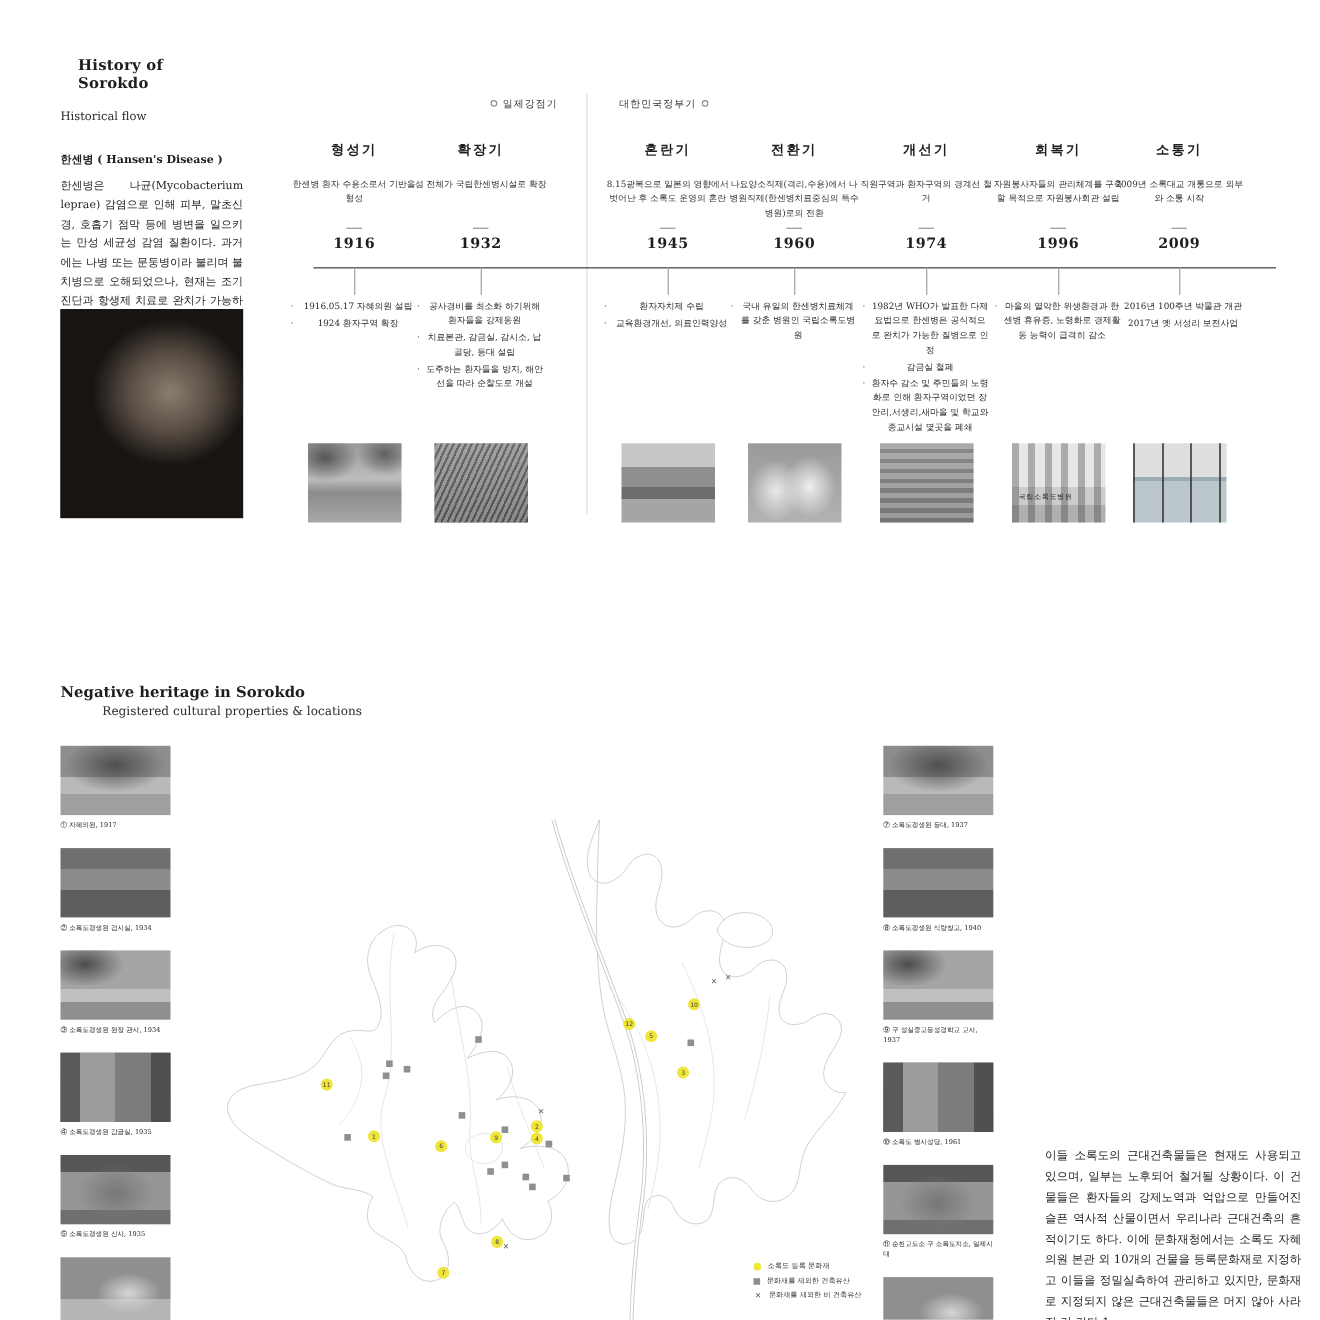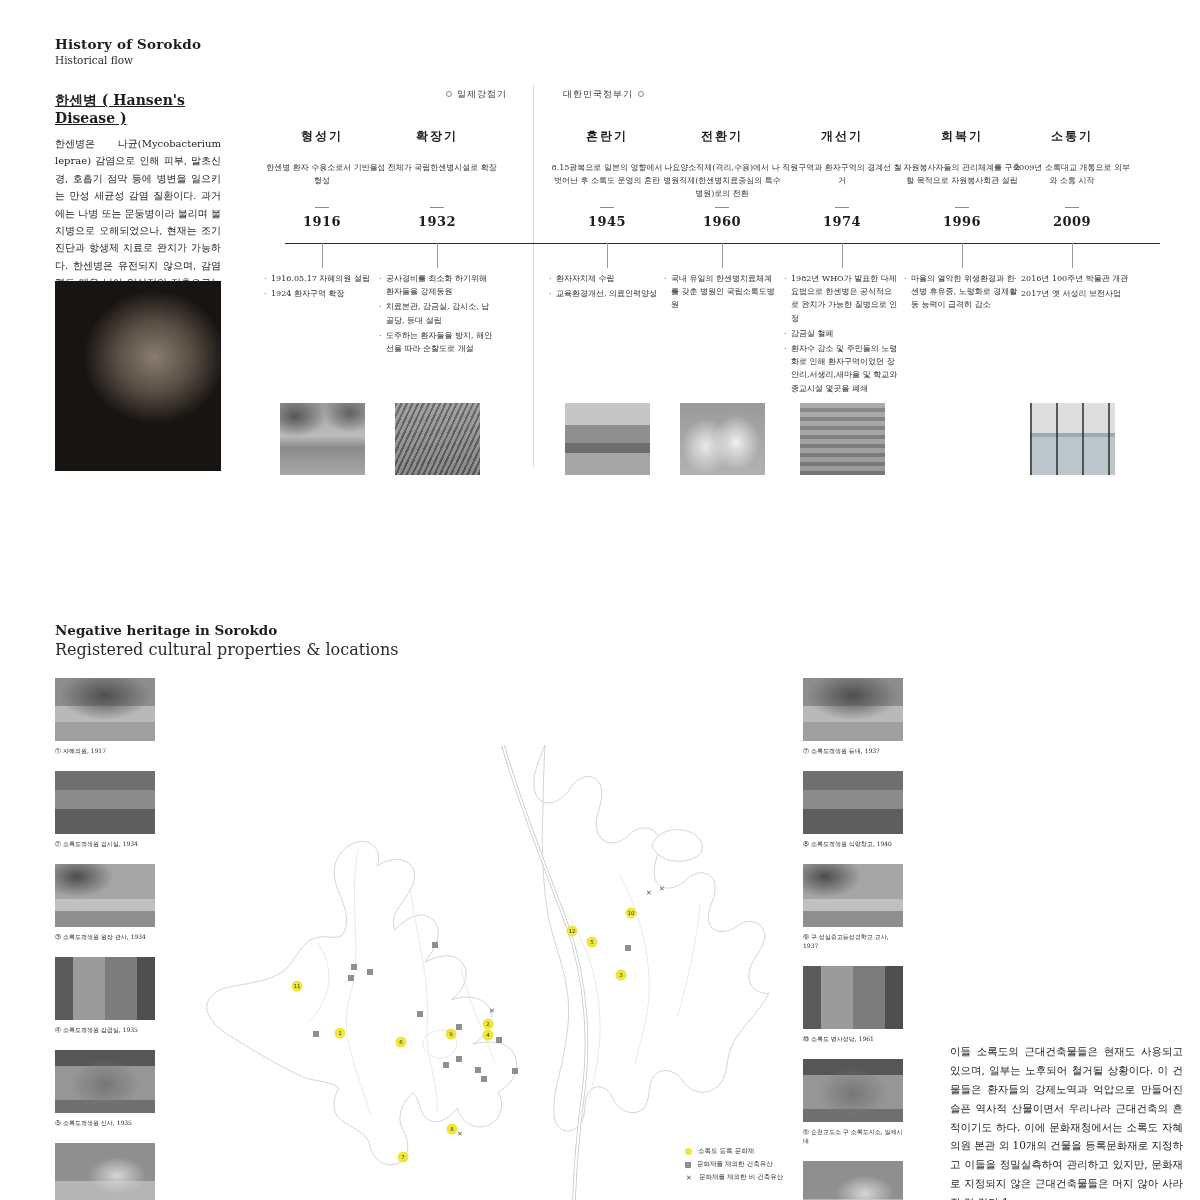--- a/index.html
+++ b/index.html
@@ -1,23 +1,23 @@
 <!DOCTYPE html>
 <html><head>
 <meta charset="utf-8">
 <style>
   html,body{margin:0;padding:0;background:#fff;}
   .page{position:relative;width:1200px;height:1200px;background:#ffffff;overflow:hidden;
         font-family:"DejaVu Serif","Liberation Serif",serif;color:#1d1d1d;}
 
   
   .intro{position:absolute;left:55px;top:36px;width:166px;}
-  .intro h1{margin:0;font-size:13.5px;font-weight:bold;letter-spacing:.2px;}
+  .intro h1{margin:16px;font-size:13.5px;font-weight:bold;letter-spacing:.2px;}
   .intro .sub{font-size:10.5px;margin-top:2px;color:#2a2a2a;}
-  .intro h2{margin:26px 0 0 0;font-size:14px;font-weight:bold;text-decoration:underline;}
+  .intro h2{margin:26px 0 0 0;font-size:10px;font-weight:bold;}
   .intro p{margin:9px 0 0 0;font-size:10px;line-height:1.74;text-align:justify;color:#222;}
   .portrait{position:absolute;left:0;top:245px;width:166px;height:190px;
             background:radial-gradient(55% 45% at 60% 40%, #8a7d70 0%, #5a4f45 40%, #171412 78%),#131110;}
 
   
   .timeline{position:absolute;left:0;top:0;width:1200px;height:600px;text-decoration:underline;}
   .era{position:absolute;top:88px;font-size:9px;color:#333;letter-spacing:1px;white-space:nowrap;}
   .era-left{left:441px;}
   .era-right{left:563px;}
   .ring{display:inline-block;width:4px;height:4px;border:1px solid #8a8a8a;border-radius:50%;
@@ -25,21 +25,21 @@
   .era-divider{position:absolute;left:533px;top:85px;width:1px;height:382px;background:#dcdcdc;}
   .tl-rule{position:absolute;left:285px;top:243px;width:875px;height:1px;background:#2a2a2a;}
 
   .tl-col{position:absolute;top:128px;width:120px;height:430px;text-align:center;}
   .p-name{position:absolute;top:0;width:100%;font-size:12px;font-weight:bold;letter-spacing:2px;text-align:center;}
   .p-desc{position:absolute;top:34px;width:100%;font-size:8px;line-height:1.6;color:#333;}
   .p-dash{position:absolute;top:79px;left:50%;margin-left:-7px;width:14px;height:1px;background:#8a8a8a;}
   .p-year{position:absolute;top:86px;width:100%;font-size:13px;font-weight:bold;letter-spacing:.5px;}
   .p-tick{position:absolute;top:115px;left:50%;width:1px;height:25px;background:#9a9a9a;}
   .p-bullets{position:absolute;top:144px;left:2px;right:2px;margin:0;padding:0;list-style:none;
-             text-align:left;font-size:8px;line-height:1.65;color:#2b2b2b;}
+             text-align:center;font-size:8px;line-height:1.65;color:#2b2b2b;}
   .p-bullets li{position:relative;padding-left:7px;margin-bottom:2px;}
   .p-bullets li::before{content:"·";position:absolute;left:0;top:0;}
   .p-photo{position:absolute;top:275px;left:50%;margin-left:-42px;width:85px;height:72px;
            background:#9a9a9a;overflow:hidden;}
   .p-photo-label{position:absolute;left:6px;bottom:18px;font-size:6.5px;color:#2a2a2a;letter-spacing:.5px;}
 
   
   .tv1{background:radial-gradient(60% 50% at 18% 18%, #565656 0%, transparent 60%),
               radial-gradient(50% 45% at 82% 14%, #616161 0%, transparent 60%),
               linear-gradient(180deg,#9a9a9a 0%,#bdbdbd 45%,#8b8b8b 62%,#a8a8a8 100%);}
@@ -52,21 +52,21 @@
   .tv5{background:repeating-linear-gradient(0deg, rgba(85,85,85,.4) 0 4px, rgba(175,175,175,.4) 4px 9px),
               linear-gradient(180deg,#ababab 0%,#8b8b8b 100%);}
   .tv6{background:repeating-linear-gradient(90deg, rgba(60,60,60,.35) 0 6px, transparent 6px 15px),
               linear-gradient(180deg,#e6e6e6 0 55%,#cccccc 55% 78%,#b0b0b0 78% 100%);}
   .tv7{background:repeating-linear-gradient(90deg, rgba(45,45,45,.75) 0 2px, transparent 2px 26px),
               linear-gradient(180deg,#dedede 0 42%,#9aabb3 42% 47%,#bcc7cc 47% 100%);}
 
   
   .heritage-header{position:absolute;left:55px;top:622px;}
   .heritage-header h1{margin:0;font-size:13.5px;font-weight:bold;}
-  .heritage-header .sub{font-size:16px;margin-top:2px;color:#2a2a2a;}
+  .heritage-header .sub{font-size:11px;margin-top:2px;color:#2a2a2a;margin-left:38px;}
 
   .ph-list{position:absolute;width:100px;}
   .ph-left{left:55px;top:678px;}
   .ph-right{left:803px;top:678px;}
   .ph-item{margin:0 0 16px 0;}
   .ph-img{width:100px;height:63px;background:#9a9a9a;}
   .ph-caption{font-size:6px;margin-top:5px;color:#222;line-height:1.5;}
 
   .hv1{background:radial-gradient(70% 60% at 50% 28%, #4f4f4f 0%, transparent 65%),
              linear-gradient(180deg,#8d8d8d 0 45%,#b9b9b9 45% 70%,#9f9f9f 70% 100%);}
@@ -198,20 +198,23 @@
   </div>
           <div class="tl-col" style="left: 902px;">
     <div class="p-name">회복기</div>
     <div class="p-desc">자원봉사자들의 관리체계를 구축할 목적으로 자원봉사회관 설립</div>
     <div class="p-dash"></div>
     <div class="p-year">1996</div>
     <div class="p-tick"></div>
     <ul class="p-bullets">
               <li>마을의 열악한 위생환경과 한센병 휴유증, 노령화로 경제활동 능력이 급격히 감소</li>
             </ul>
+    <div class="p-photo tv6">
+      <span class="p-photo-label">국립소록도병원</span>
+    </div>
   </div>
           <div class="tl-col" style="left: 1012px;">
     <div class="p-name">소통기</div>
     <div class="p-desc">2009년 소록대교 개통으로 외부와 소통 시작</div>
     <div class="p-dash"></div>
     <div class="p-year">2009</div>
     <div class="p-tick"></div>
     <ul class="p-bullets">
               <li>2016년 100주년 박물관 개관</li>
               <li>2017년 옛 서성리 보전사업</li>

